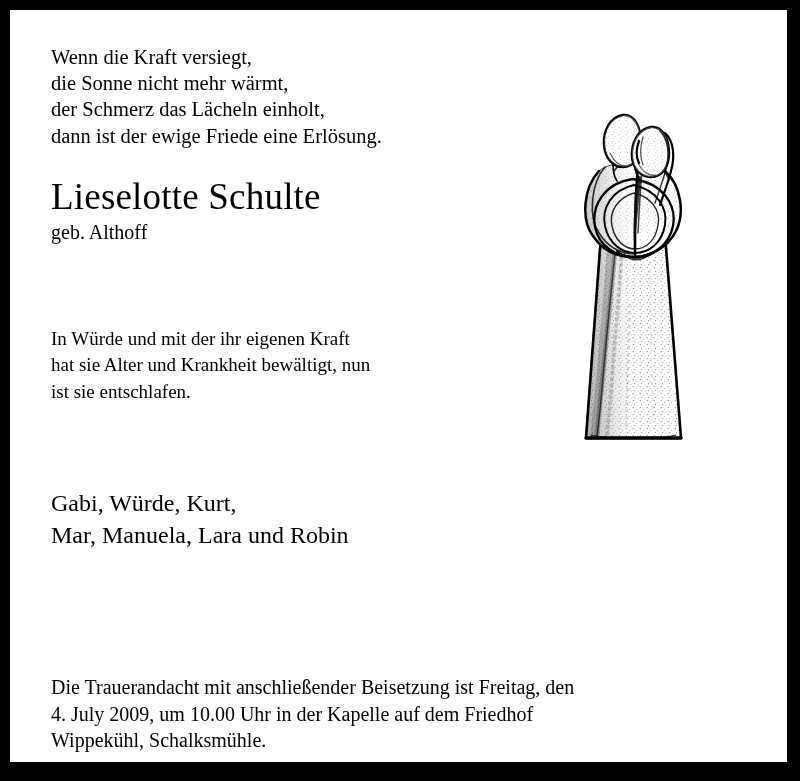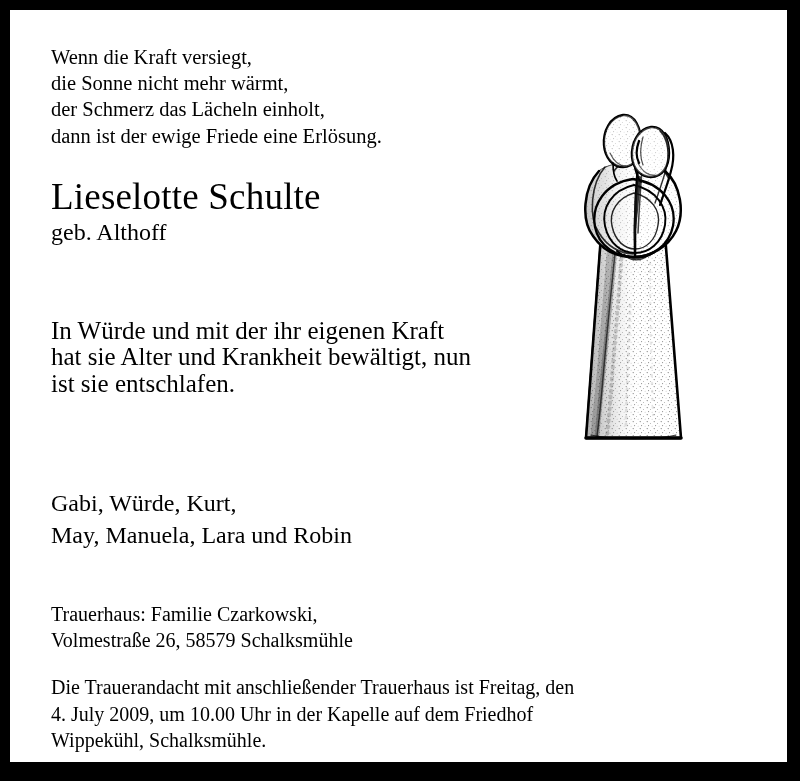--- a/index.html
+++ b/index.html
@@ -49,33 +49,33 @@
   }
 
   .deceased-name {
     top: 167px;
     font-size: 37px;
     line-height: 40px;
     letter-spacing: 0.2px;
   }
   .maiden-name {
     top: 210px;
-    font-size: 24px;
+    font-size: 20px;
     line-height: 24px;
   }
   .life-dates {
     top: 236px;
     font-size: 22.5px;
     line-height: 26px;
   }
   .life-dates .date-gap { display:inline-block; width: 22px; }
 
   .eulogy {
-    top: 308px;
-    font-size: 25px;
+    top: 316px;
+    font-size: 19px;
     line-height: 26.4px;
   }
   .farewell {
     top: 408px;
     font-size: 20.5px;
     line-height: 26.4px;
   }
 
   .survivors {
     top: 478px;
@@ -122,26 +122,24 @@
 
       <div class="tblock maiden-name">geb. Althoff</div>
 
 
       <div class="tblock eulogy"><span>In Würde und mit der ihr eigenen Kraft</span>
 <span>hat sie Alter und Krankheit bewältigt, nun</span>
 <span>ist sie entschlafen.</span></div>
 
 
       <div class="tblock survivors"><span>Gabi, Würde, Kurt,</span>
-<span>May, Manuela, Lara und Robin</span></div>
-
-      <div class="tblock mourning-house"><span>Trauerhaus: Familie Czarkowski,</span>
-<span>Volmestraße 26, 58579 Schalksmühle</span></div>
-
-      <div class="tblock service-info"><span>Die Trauerandacht mit anschließender Trauerhaus ist Freitag, den</span>
+<span>Mar, Manuela, Lara und Robin</span></div>
+
+
+      <div class="tblock service-info"><span>Die Trauerandacht mit anschließender Beisetzung ist Freitag, den</span>
 <span>4. July 2009, um 10.00 Uhr in der Kapelle auf dem Friedhof</span>
 <span>Wippekühl, Schalksmühle.</span></div>
 
     </div>
 
     <div id="sculpture">
       <svg viewBox="0 0 160 355" xmlns="http://www.w3.org/2000/svg" aria-hidden="true">
         <defs>
           <pattern id="stipple" x="0" y="0" width="7" height="7" patternUnits="userSpaceOnUse">
             <rect width="7" height="7" fill="#ffffff"></rect>

